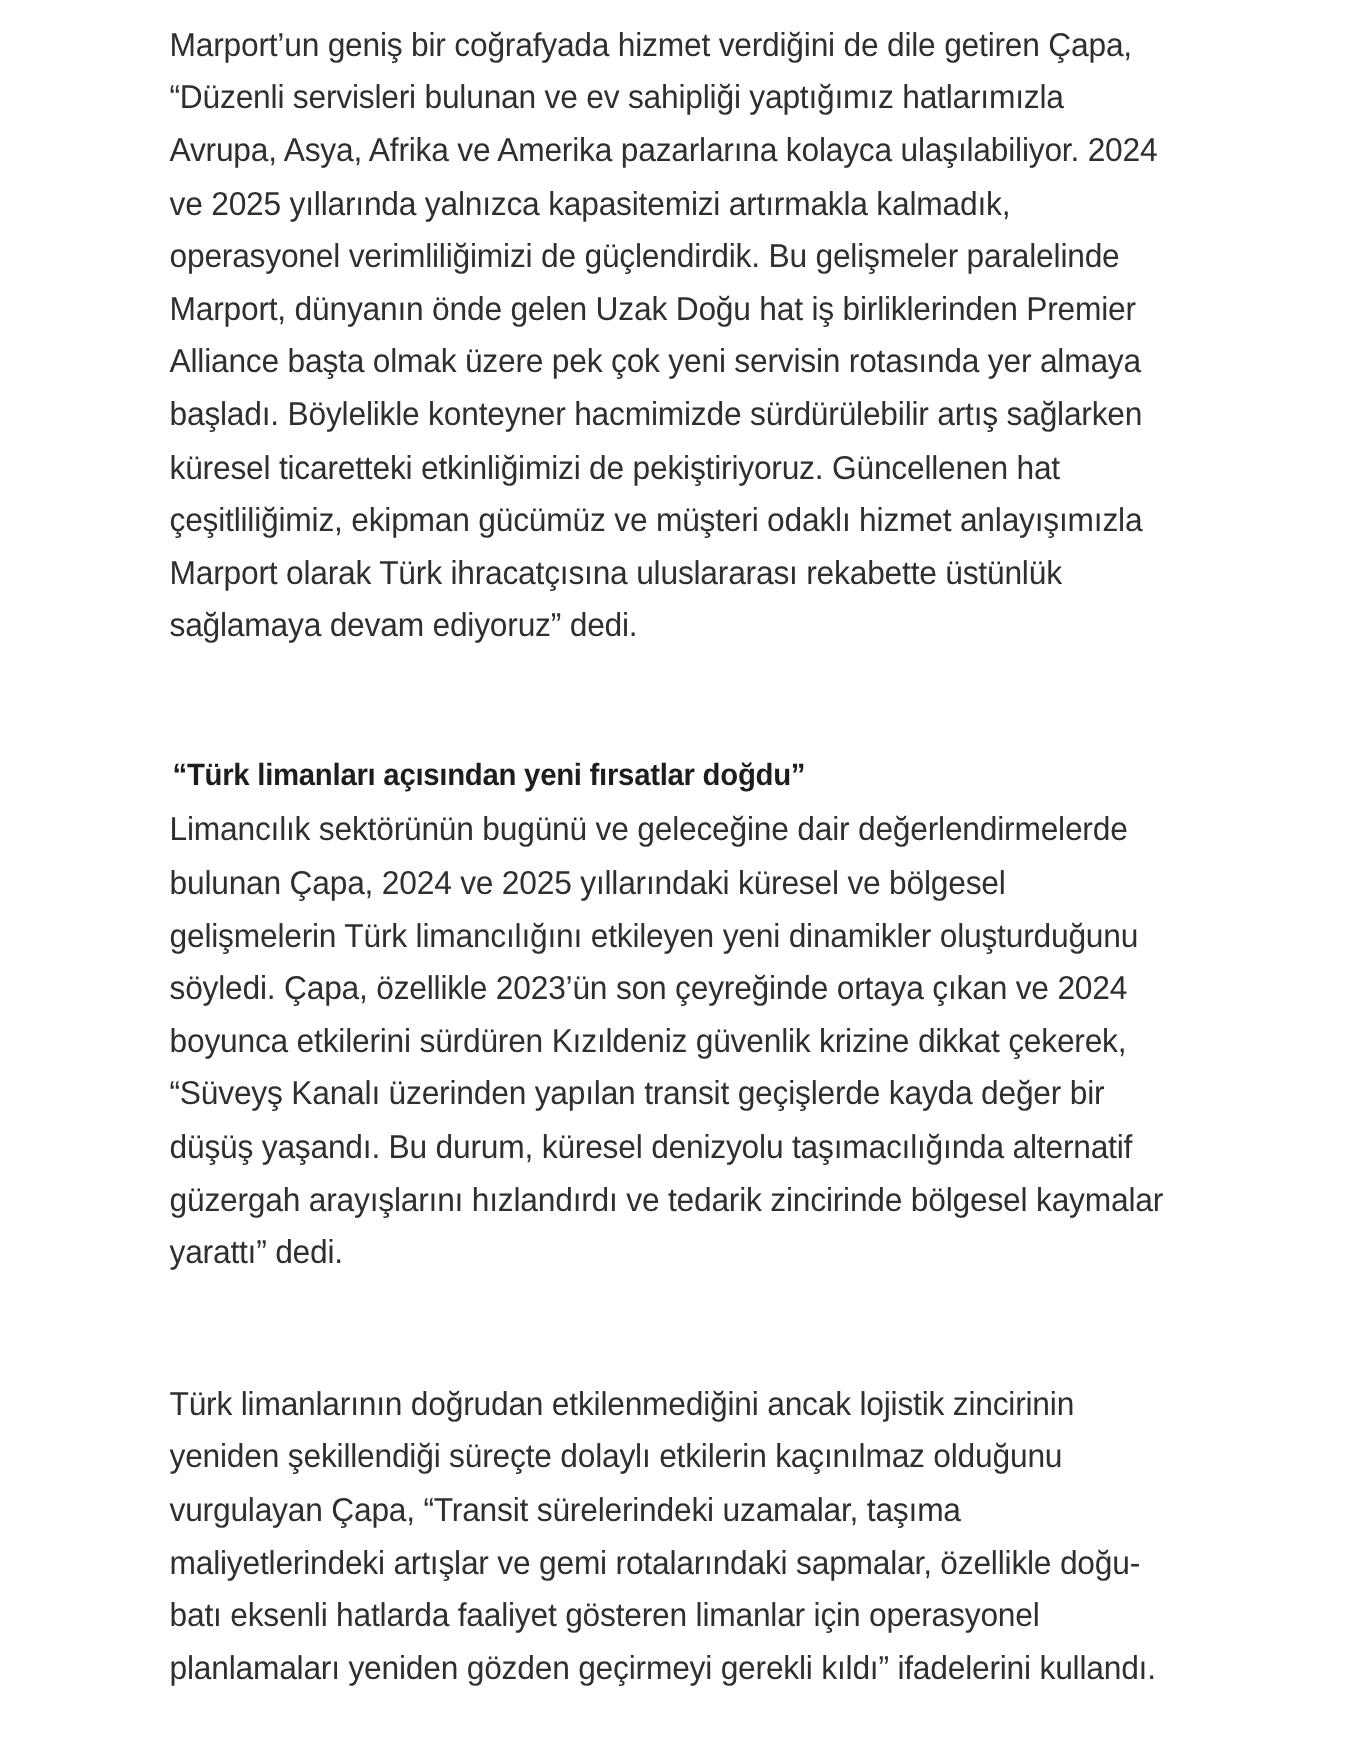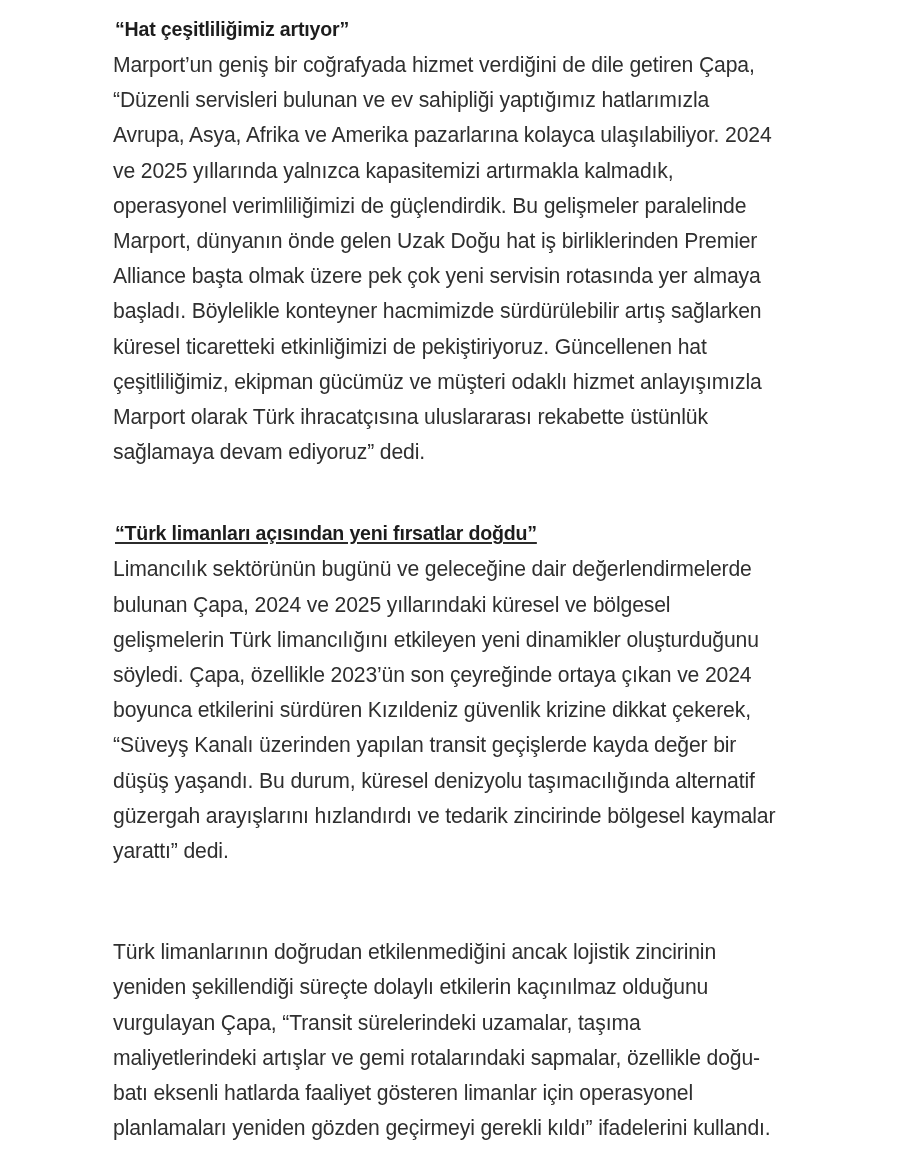--- a/index.html
+++ b/index.html
@@ -46,32 +46,28 @@
     letter-spacing: -0.15px;
     transform: scaleX(0.962);
     transform-origin: left center;
   }
 
   .para.gap-before-wide {
     margin-top: 66px;
   }
 
   .heading-block.gap-before {
-    margin-top: 47px;
-    text-decoration: underline;
+    margin-top: 66px;
   }
 </style>
 </head>
 <body>
 
 <article class="article">
 
-  <div class="heading-block">
-    <h2 class="section-heading">“Hat çeşitliliğimiz artıyor”</h2>
-  </div>
 
   <p class="para">Marport’un geniş bir coğrafyada hizmet verdiğini de dile getiren Çapa, “Düzenli servisleri bulunan ve ev sahipliği yaptığımız hatlarımızla Avrupa, Asya, Afrika ve Amerika pazarlarına kolayca ulaşılabiliyor. 2024 ve 2025 yıllarında yalnızca kapasitemizi artırmakla kalmadık, operasyonel verimliliğimizi de güçlendirdik. Bu gelişmeler paralelinde Marport, dünyanın önde gelen Uzak Doğu hat iş birliklerinden Premier Alliance başta olmak üzere pek çok yeni servisin rotasında yer almaya başladı. Böylelikle konteyner hacmimizde sürdürülebilir artış sağlarken küresel ticaretteki etkinliğimizi de pekiştiriyoruz. Güncellenen hat çeşitliliğimiz, ekipman gücümüz ve müşteri odaklı hizmet anlayışımızla Marport olarak Türk ihracatçısına uluslararası rekabette üstünlük sağlamaya devam ediyoruz” dedi.</p>
 
   <div class="heading-block gap-before">
     <h2 class="section-heading">“Türk limanları açısından yeni fırsatlar doğdu”</h2>
   </div>
 
   <p class="para">Limancılık sektörünün bugünü ve geleceğine dair değerlendirmelerde bulunan Çapa, 2024 ve 2025 yıllarındaki küresel ve bölgesel gelişmelerin Türk limancılığını etkileyen yeni dinamikler oluşturduğunu söyledi. Çapa, özellikle 2023’ün son çeyreğinde ortaya çıkan ve 2024 boyunca etkilerini sürdüren Kızıldeniz güvenlik krizine dikkat çekerek, “Süveyş Kanalı üzerinden yapılan transit geçişlerde kayda değer bir düşüş yaşandı. Bu durum, küresel denizyolu taşımacılığında alternatif güzergah arayışlarını hızlandırdı ve tedarik zincirinde bölgesel kaymalar yarattı” dedi.</p>
 
   <p class="para gap-before-wide">Türk limanlarının doğrudan etkilenmediğini ancak lojistik zincirinin yeniden şekillendiği süreçte dolaylı etkilerin kaçınılmaz olduğunu vurgulayan Çapa, “Transit sürelerindeki uzamalar, taşıma maliyetlerindeki artışlar ve gemi rotalarındaki sapmalar, özellikle doğu-batı eksenli hatlarda faaliyet gösteren limanlar için operasyonel planlamaları yeniden gözden geçirmeyi gerekli kıldı” ifadelerini kullandı.</p>

